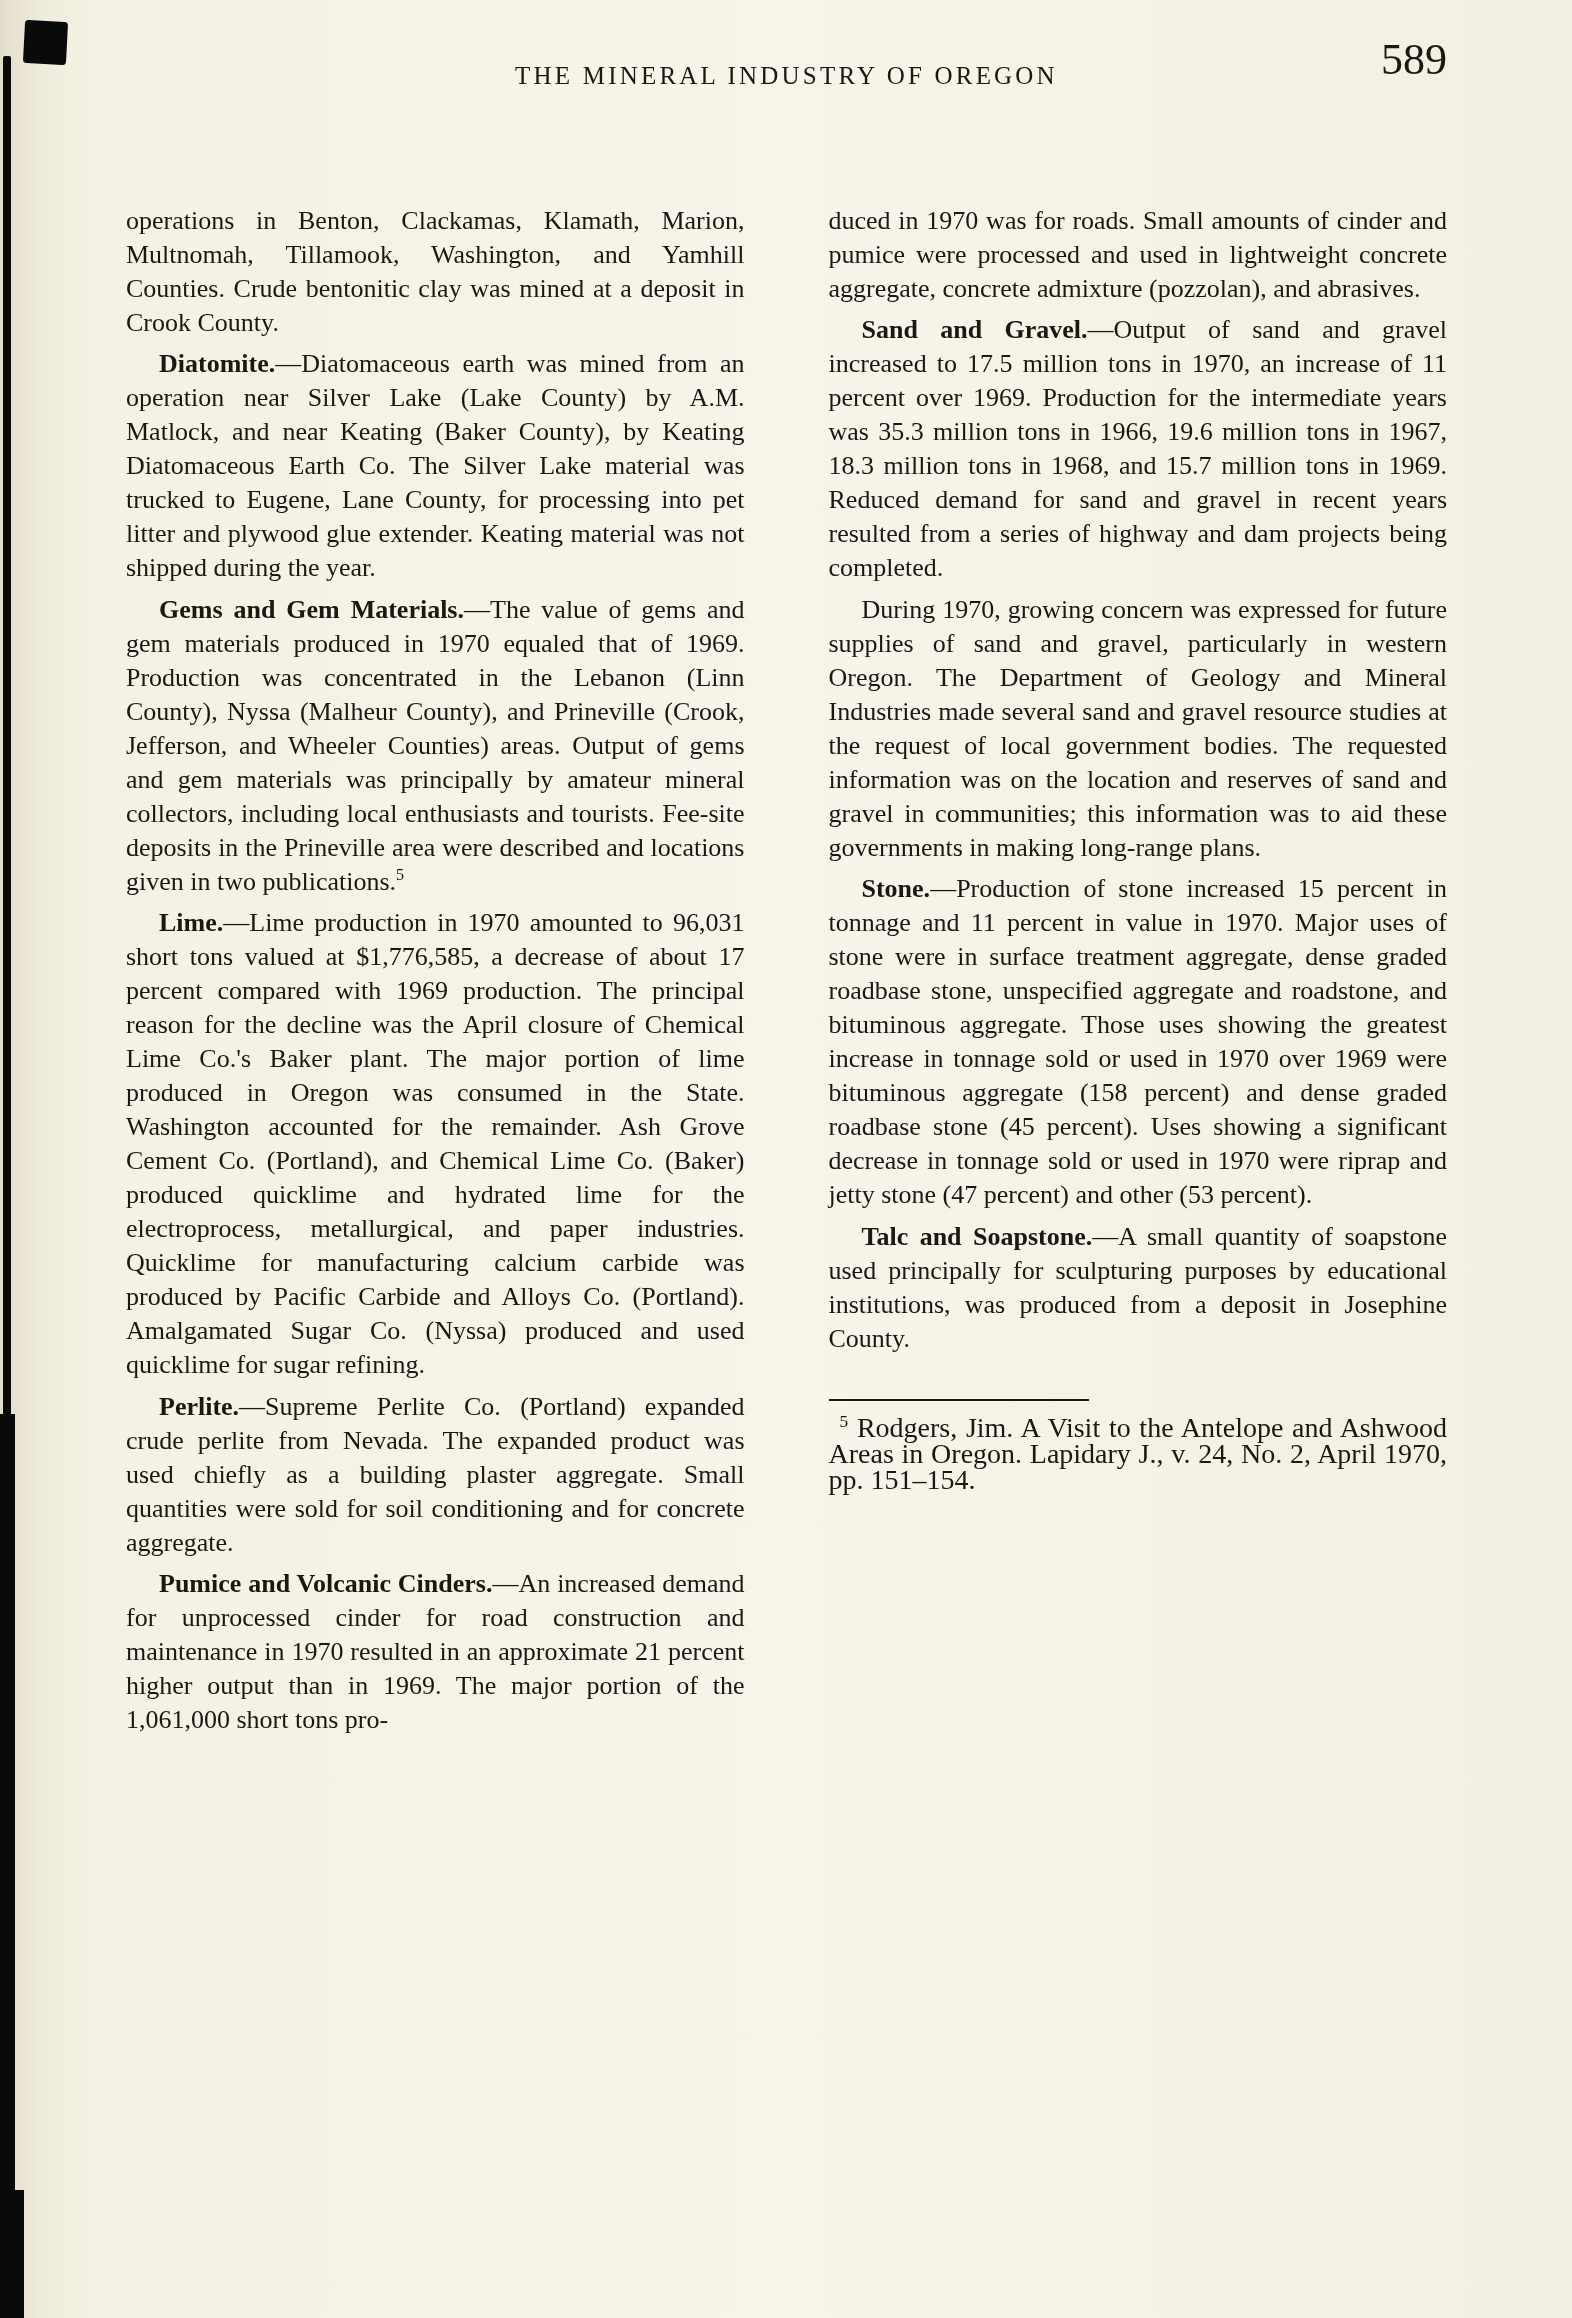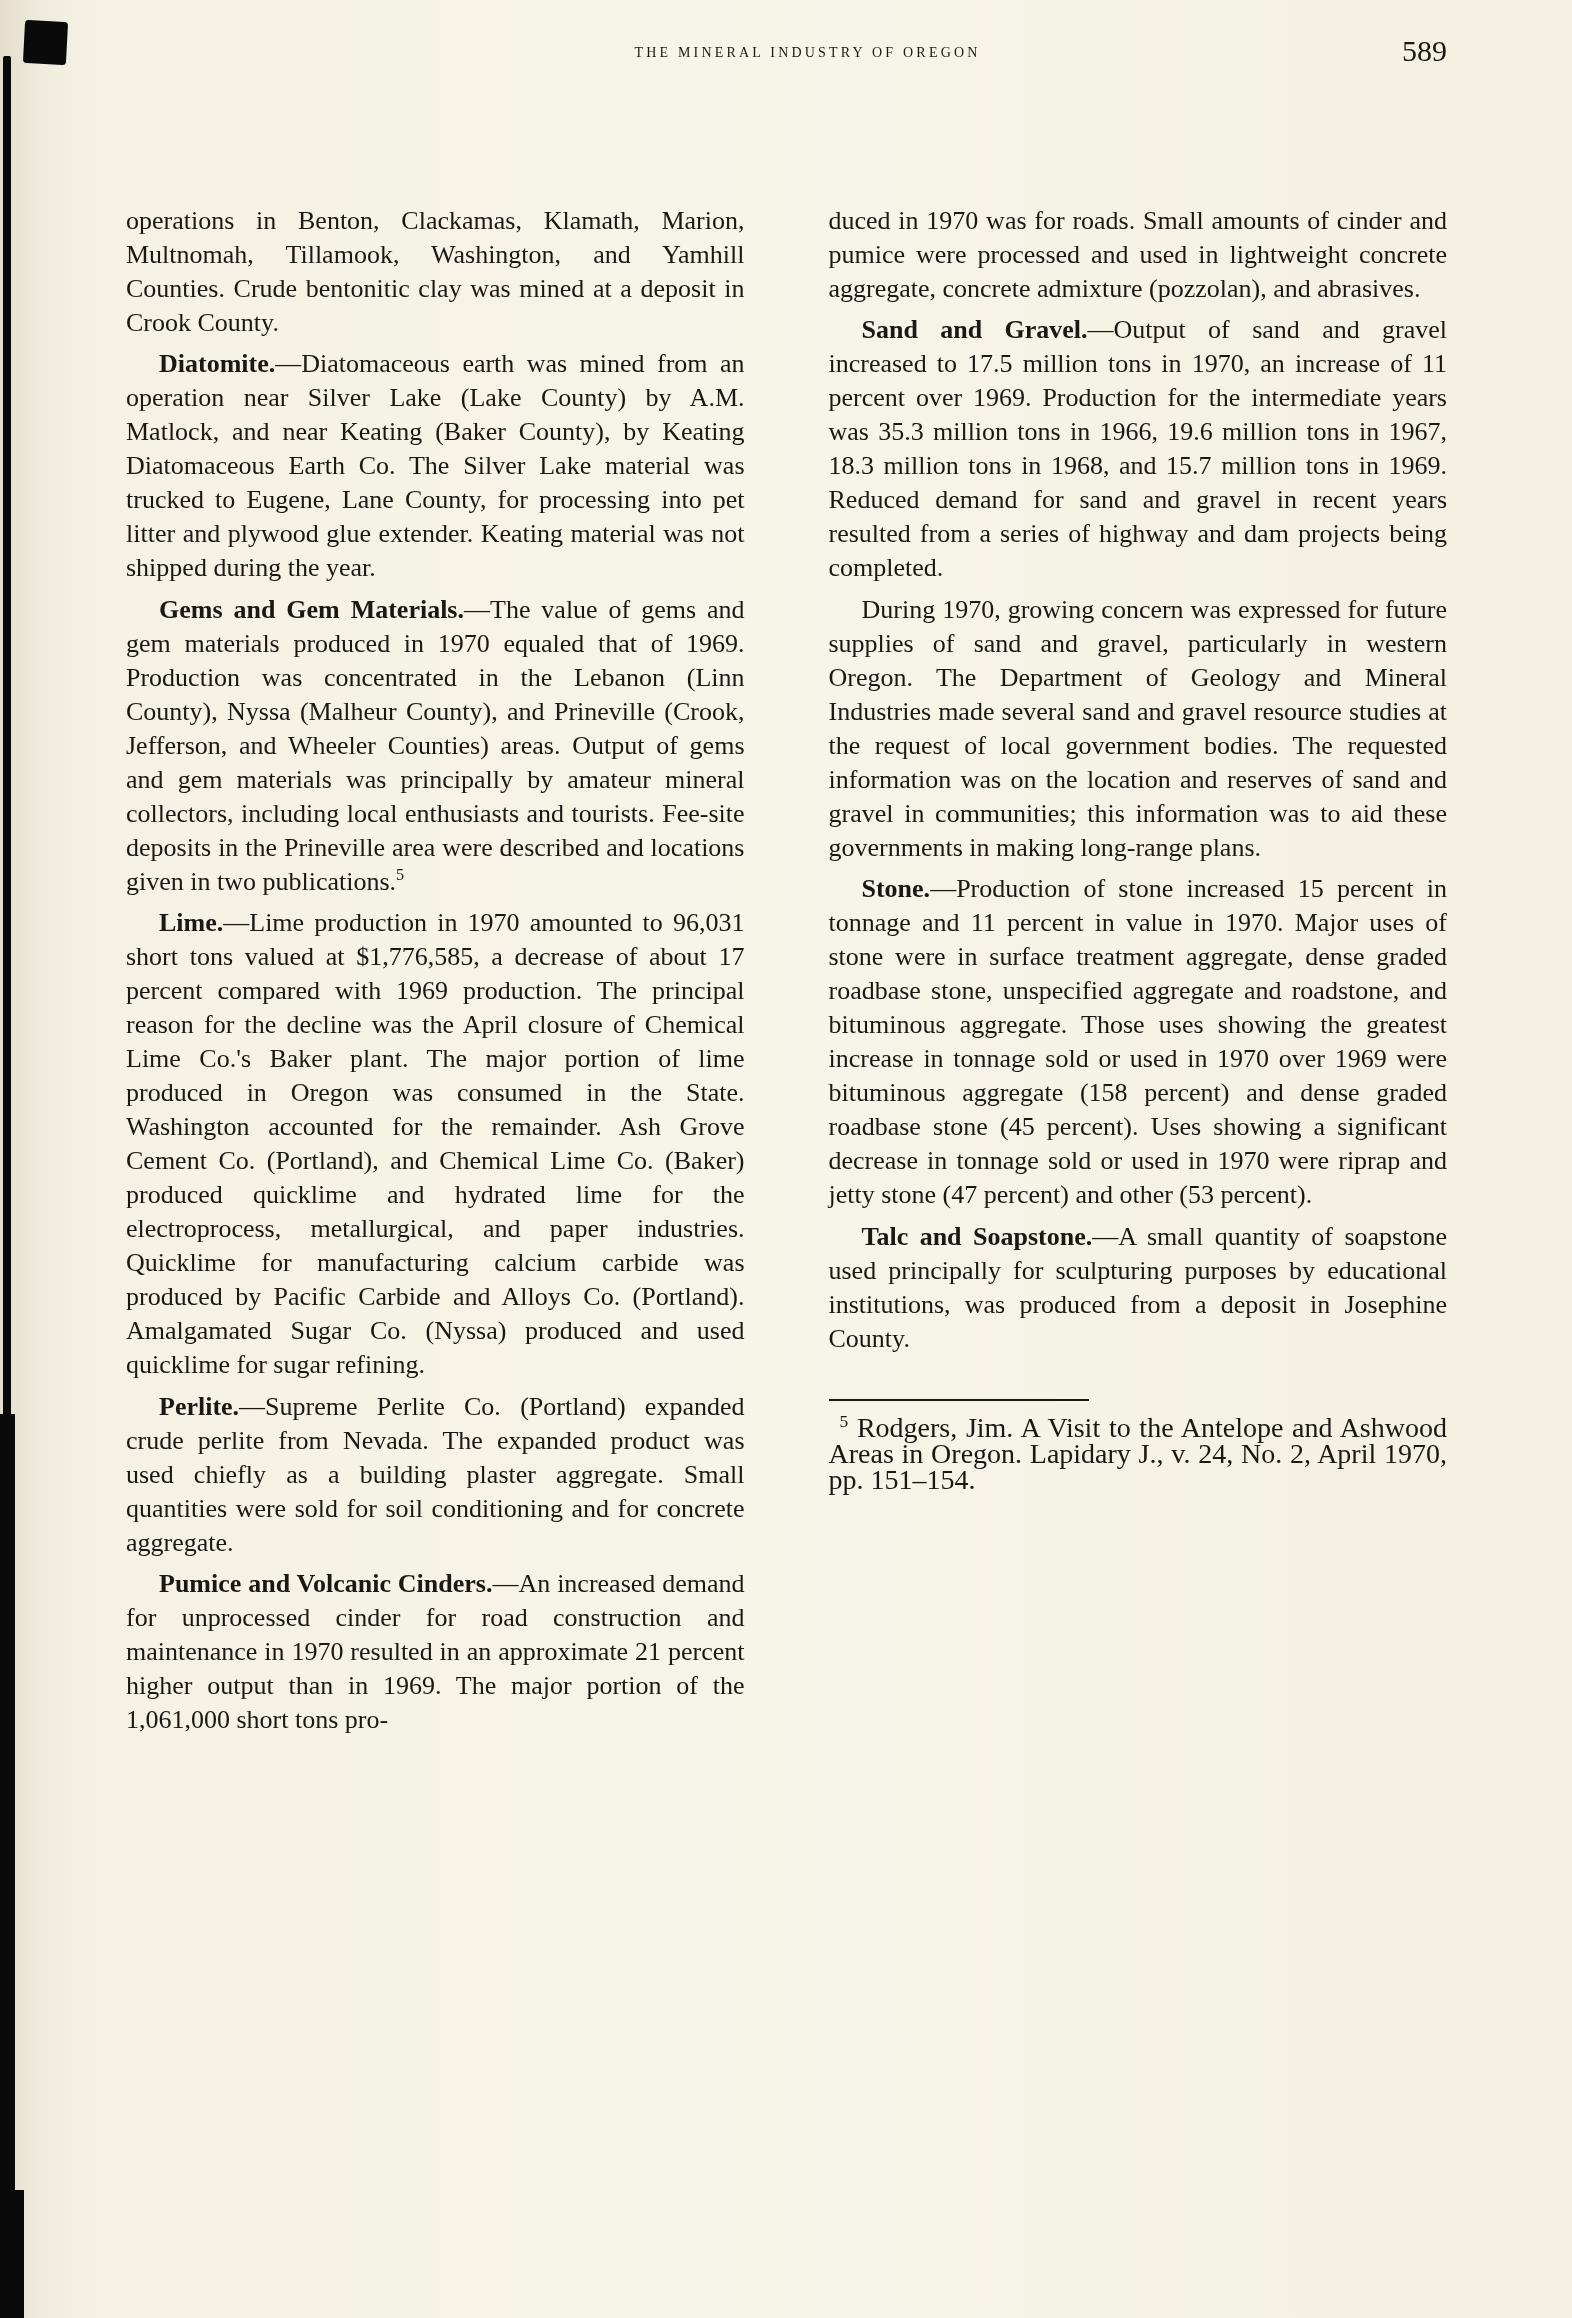--- a/index.html
+++ b/index.html
@@ -26,24 +26,24 @@
   
   .scan { position: absolute; background: var(--scan-black); }
   .scan-corner-blob { left: 24px; top: 21.3px; width: 43px; height: 43px; border-radius: 3.7px; transform: rotate(3deg); }
   .scan-edge-left-thin { left: 2.8px; top: 56px; width: 8px; height: 2468px; border-radius: 1.9px; }
   .scan-edge-left-wide { left: 0px; top: 1414px; width: 15px; height: 1110px; }
   .scan-edge-left-foot { left: 0px; bottom: 0px; width: 24px; height: 334px; }
   
   .content { position: absolute; left: 126px; right: 126px; top: 37px; }
   .running-header { position: relative; height: 52px; margin-bottom: 115px; }
   .running-title {
-    position: absolute; left: 50%; transform: translateX(-50%); top: 8px;
-    font-size: 14px; letter-spacing: 3.2px; white-space: nowrap; color: var(--ink); margin-left: 21px;
+    position: absolute; left: 50%; transform: translateX(-50%); top: 25px;
+    font-size: 25px; letter-spacing: 3.2px; white-space: nowrap; color: var(--ink);
   }
-  .page-number { position: absolute; right: 0; top: -2.8px; font-size: 30px; }
+  .page-number { position: absolute; right: 0; top: -2.8px; font-size: 44px; }
   .columns { display: flex; gap: 84px; margin-top: 48px; }
   .col { flex: 1 1 0; text-align: justify; font-size: 26px; line-height: 34px; }
   .col p { margin: 0 0 7.4px 0; text-indent: 33px; }
   .col p.no-indent { text-indent: 0; }
   b.lead { font-weight: 700; }
   sup { font-size: 62%; line-height: 0; vertical-align: super; }
   .footnote-block { margin-top: 43px; font-size: 28px; line-height: 26.4px; }
   .footnote-rule { width: 260px; border: none; border-top: 2.3px solid var(--ink); margin: 0 0 14px 0; }
   .footnote-block p { margin: 0; text-indent: 0; }
   .footnote-block p.fn-first { text-indent: 11px; }

